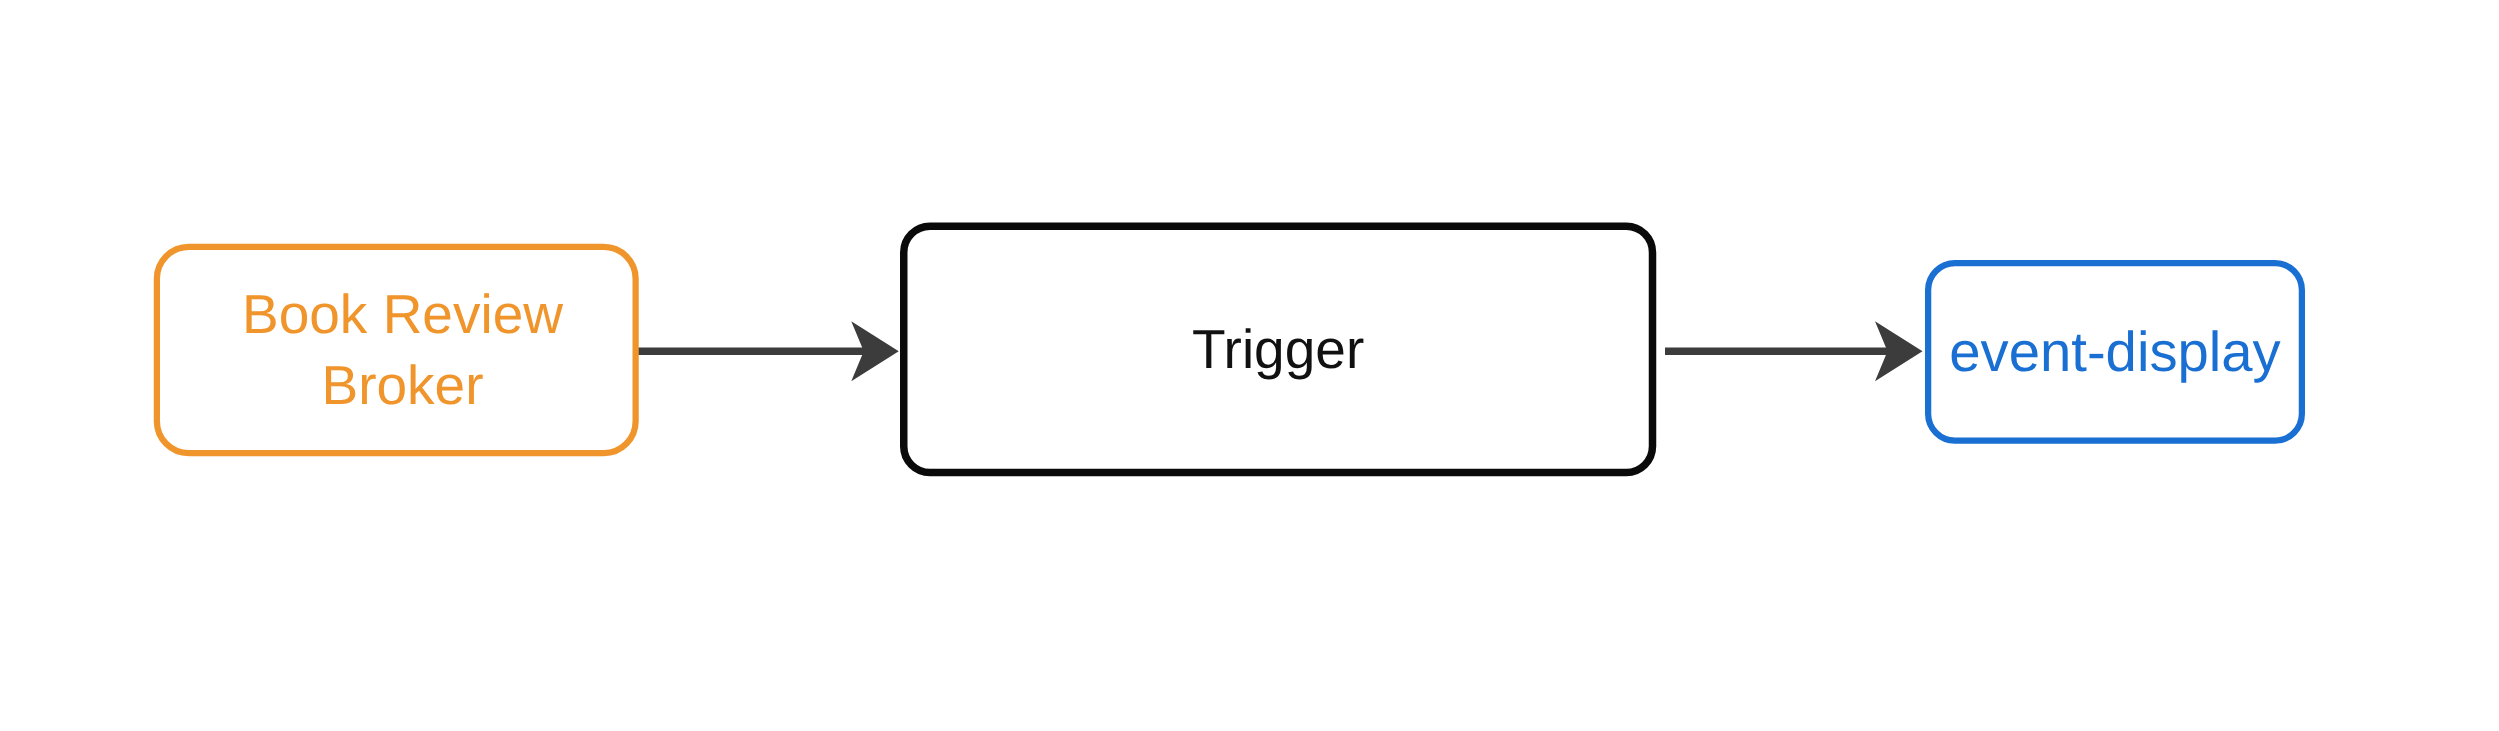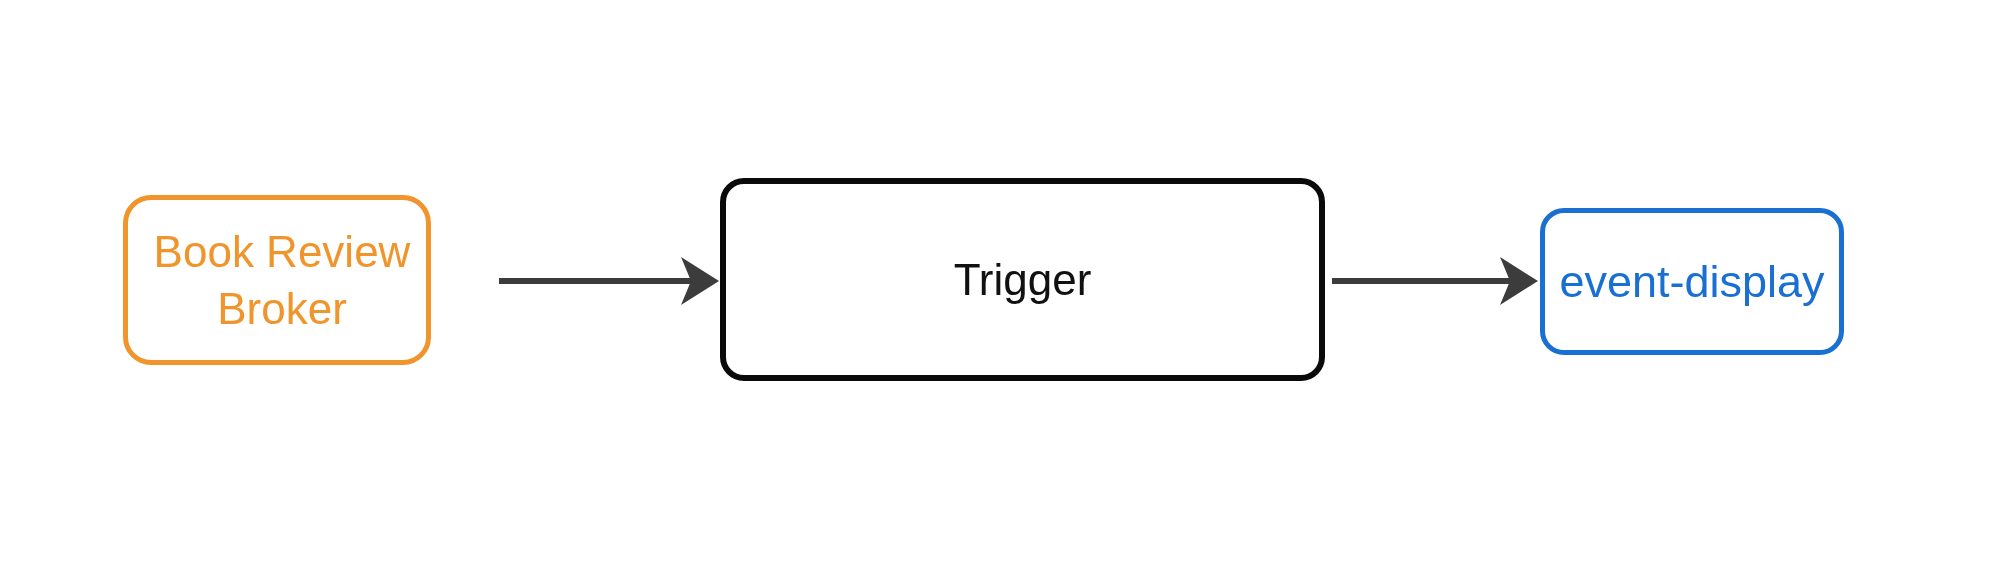--- a/index.html
+++ b/index.html
@@ -43,21 +43,21 @@
     flex-direction:column;
     align-items:center;
     justify-content:center;
     text-align:center;
     background:var(--canvas-bg);
   }
   .node .line{white-space:nowrap;}
 
   .node-broker{
     left:123px;top:195px;
-    width:308px;height:170px;
+    width:388px;height:170px;
     border:5px solid var(--orange);
     border-radius:28px;
     color:var(--orange);
     font-size:44px;
     line-height:57px;
     padding-left:10px;
   }
   .node-trigger{
     left:720px;top:178px;
     width:605px;height:203px;

